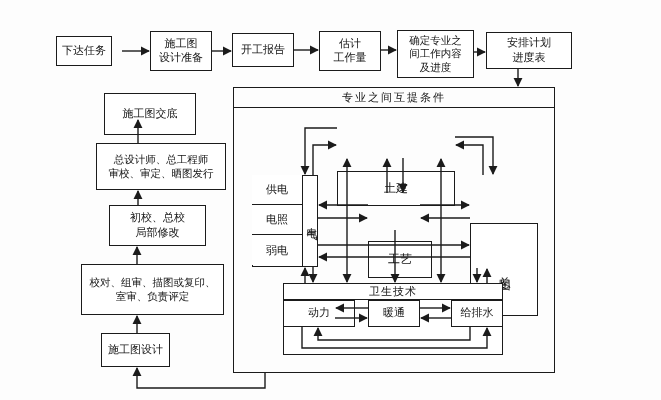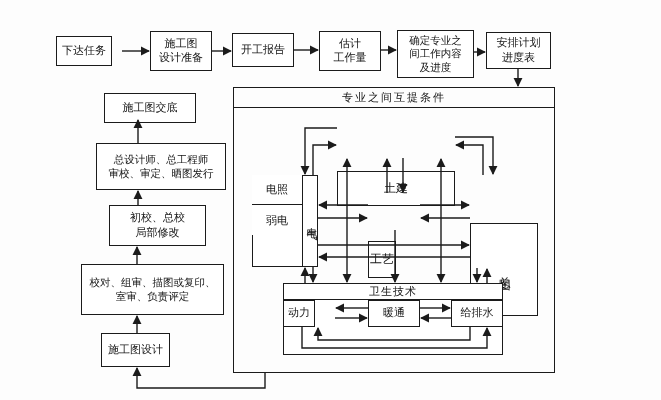--- a/index.html
+++ b/index.html
@@ -37,53 +37,54 @@
 
   <div class="box" style="left:56px;top:36px;width:56px;height:30px">下达任务</div>
   <div class="box" style="left:150px;top:31px;width:62px;height:40px">施工图
 设计准备</div>
   <div class="box" style="left:232px;top:33px;width:62px;height:34px">开工报告</div>
   <div class="box" style="left:319px;top:31px;width:62px;height:40px">估计
 工作量</div>
   <div class="box f10" style="left:397px;top:30px;width:77px;height:48px">确定专业之
 间工作内容
 及进度</div>
-  <div class="box" style="left:486px;top:32px;width:65px;height:37px">安排计划
+  <div class="box" style="left:486px;top:32px;width:86px;height:37px">安排计划
 进度表</div>
 
-  <div class="box" style="left:104px;top:93px;width:92px;height:30px">施工图交底</div>
+  <div class="box" style="left:104px;top:93px;width:92px;height:42px">施工图交底</div>
   <div class="box f10" style="left:96px;top:143px;width:130px;height:47px">总设计师、总工程师
 审校、审定、晒图发行</div>
   <div class="box" style="left:109px;top:205px;width:97px;height:41px">初校、总校
 局部修改</div>
   <div class="box f10" style="left:81px;top:264px;width:143px;height:51px">校对、组审、描图或复印、
 室审、负责评定</div>
   <div class="box" style="left:101px;top:333px;width:69px;height:34px">施工图设计</div>
 
   <div class="box container" style="left:233px;top:87px;width:322px;height:286px"></div>
   <div class="hdr" style="left:233px;top:87px;width:322px;height:21px">专业之间互提条件</div>
 
   <div class="box f12" style="left:337px;top:123px;width:118px;height:35px">土建</div>
 
   <div class="box" style="left:252px;top:175px;width:66px;height:92px;padding:0"></div>
   <div class="cellcol" style="left:252px;top:175px;width:50px;height:92px">
+    <div class="ecell" style="height:30px">供电</div>
     <div class="ecell" style="height:30px">电照</div>
     <div class="ecell" style="height:30px">弱电</div>
   </div>
   <div class="cellcol" style="left:302px;top:175px;width:16px;height:92px;border-left:1.5px solid #1b1b1b;display:flex;align-items:center;justify-content:center">
     <span class="vtext" style="font-size:11px">电气</span>
   </div>
 
-  <div class="box f12" style="left:368px;top:193px;width:28px;height:37px">工艺</div>
+  <div class="box f12" style="left:368px;top:193px;width:64px;height:37px">工艺</div>
 
   <div class="box f12" style="left:470px;top:175px;width:68px;height:93px"><span class="vtext">总图</span></div>
 
   <div class="box" style="left:283px;top:283px;width:220px;height:72px;padding:0"></div>
   <div class="hdr" style="left:283px;top:283px;width:220px;height:17px;font-size:11px;letter-spacing:1px">卫生技术</div>
-  <div class="box" style="left:283px;top:300px;width:32px;height:27px">动力</div>
+  <div class="box" style="left:283px;top:300px;width:72px;height:27px">动力</div>
   <div class="box" style="left:368px;top:300px;width:52px;height:27px">暖通</div>
   <div class="box" style="left:451px;top:300px;width:52px;height:27px">给排水</div>
 
   <svg class="wires" width="661" height="400" viewBox="0 0 661 400">
     <defs>
       <marker id="arr" viewBox="0 0 10 10" refX="9" refY="5" markerWidth="6.5" markerHeight="6.5" orient="auto-start-reverse">
         <path d="M0,0 L10,5 L0,10 z" fill="#1b1b1b"></path>
       </marker>
     </defs>
     <g fill="none" stroke="#1b1b1b" stroke-width="1.4">

